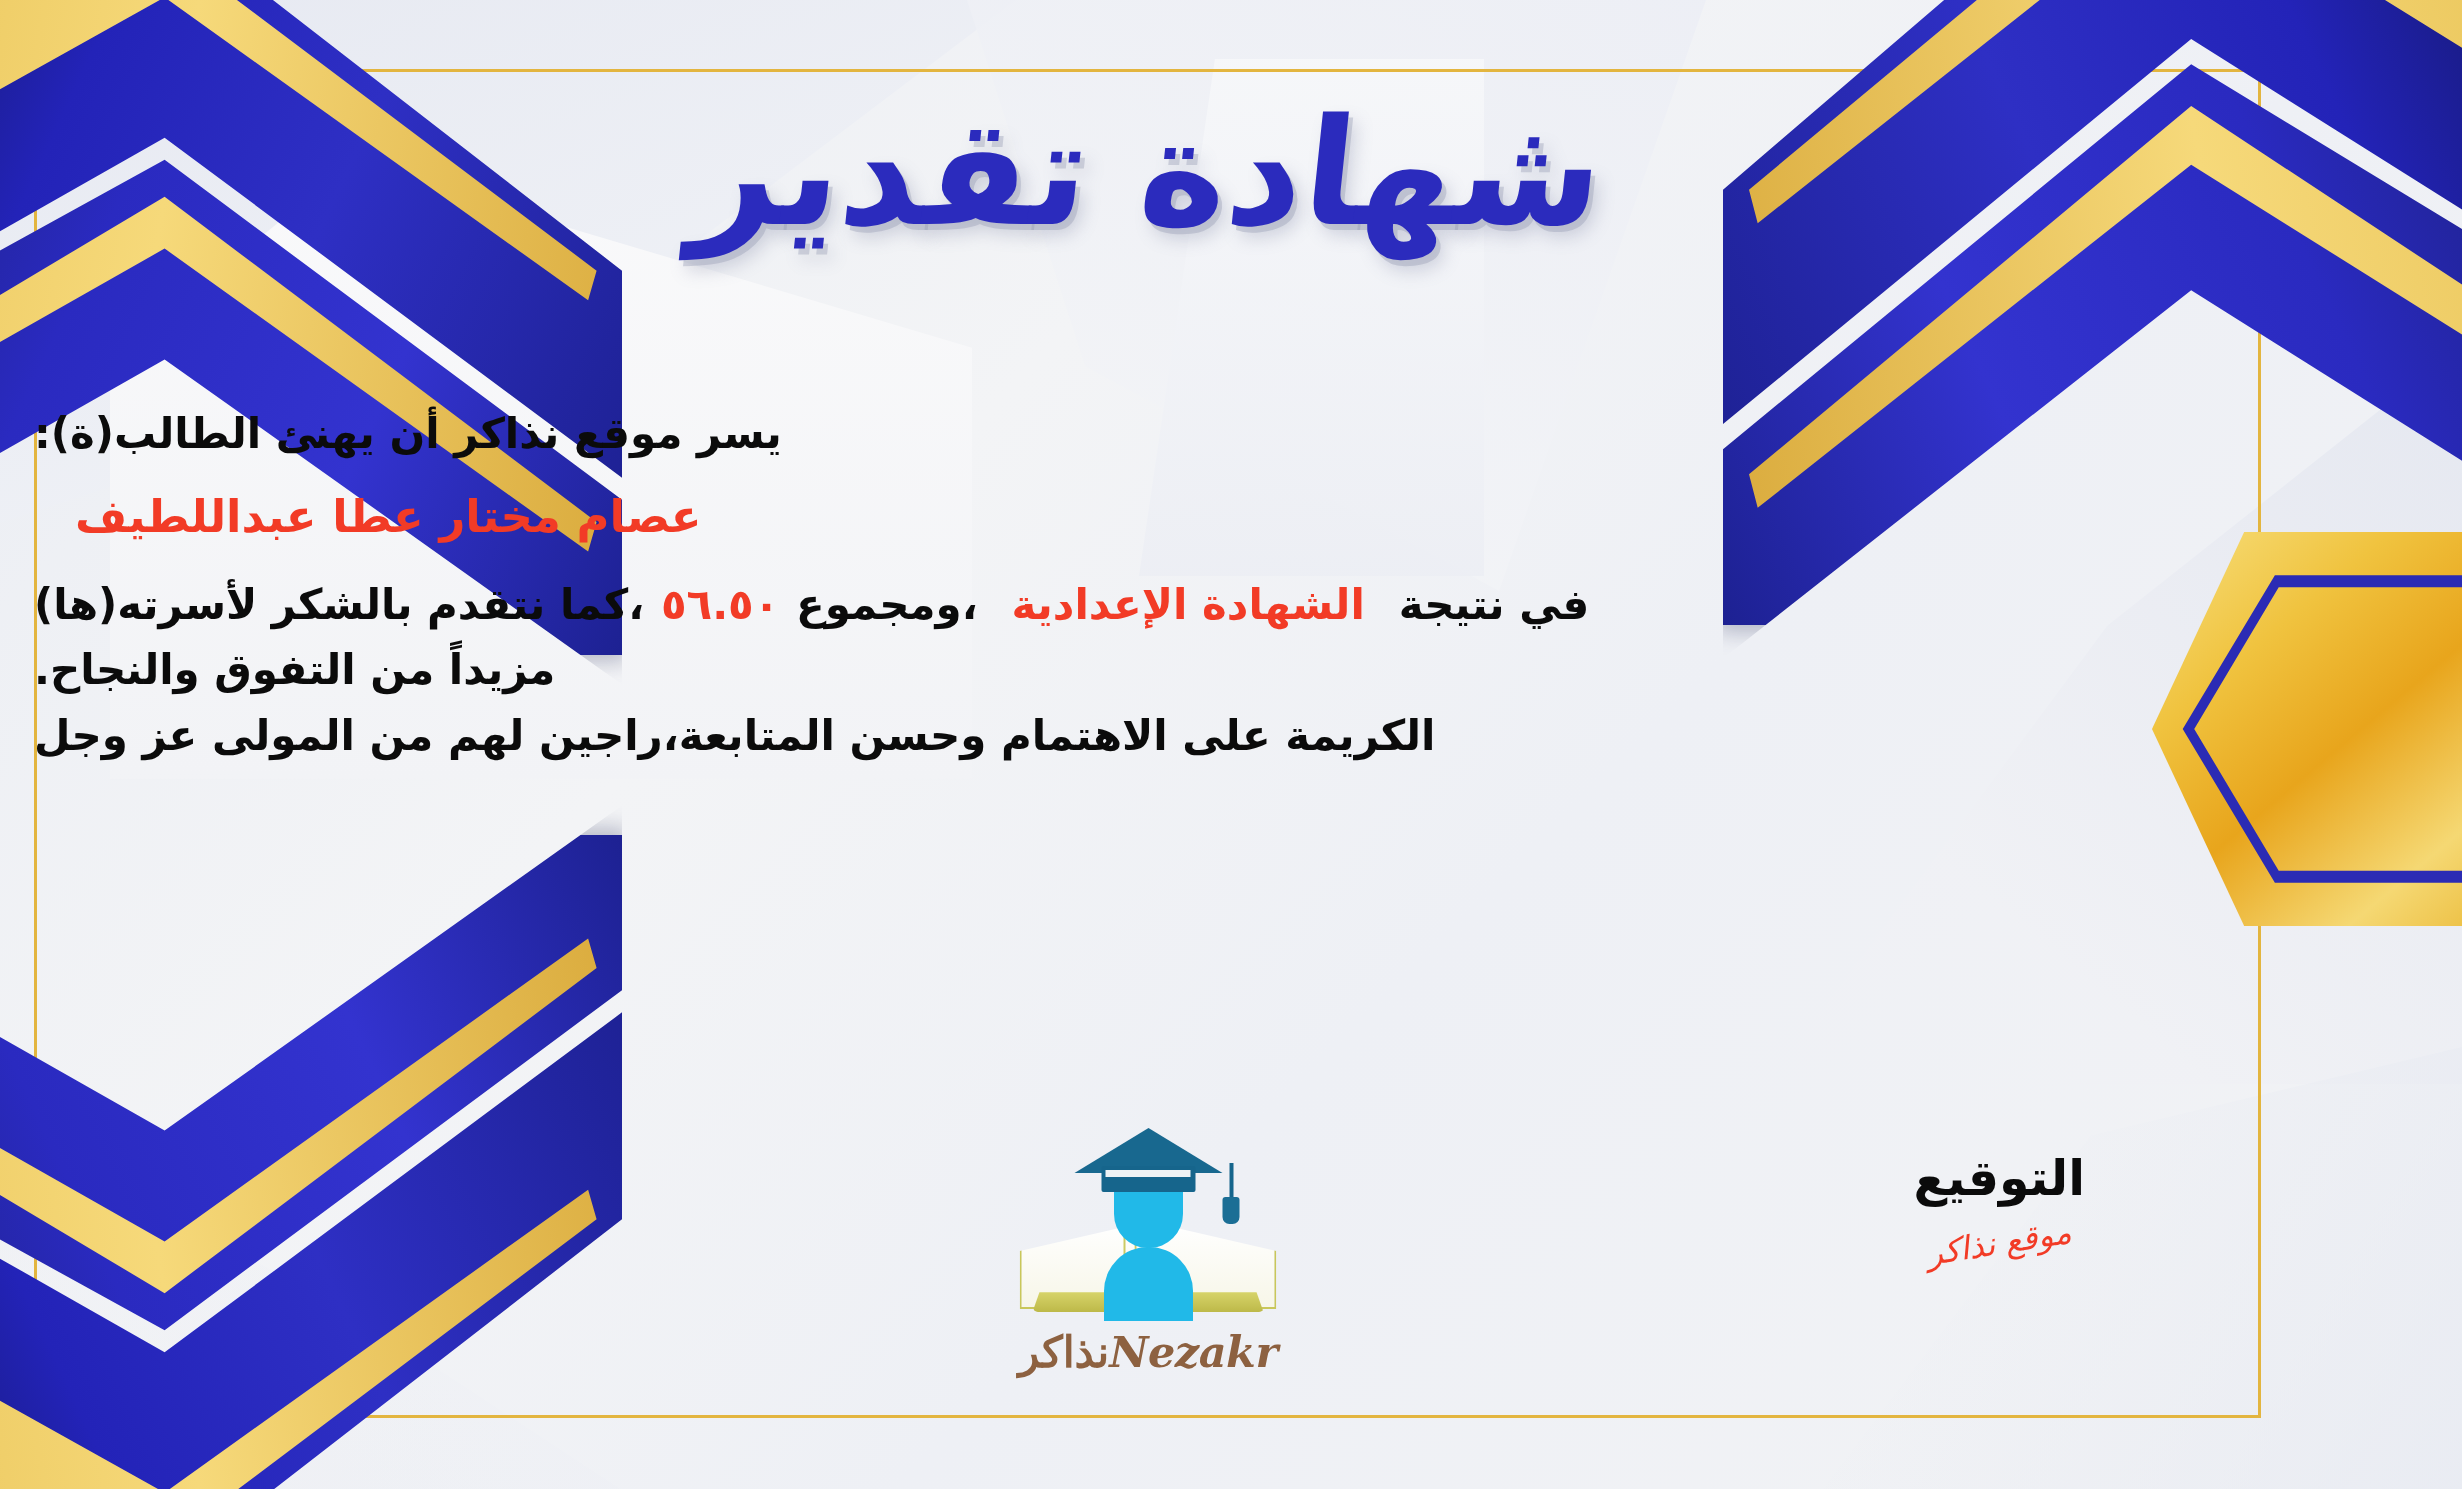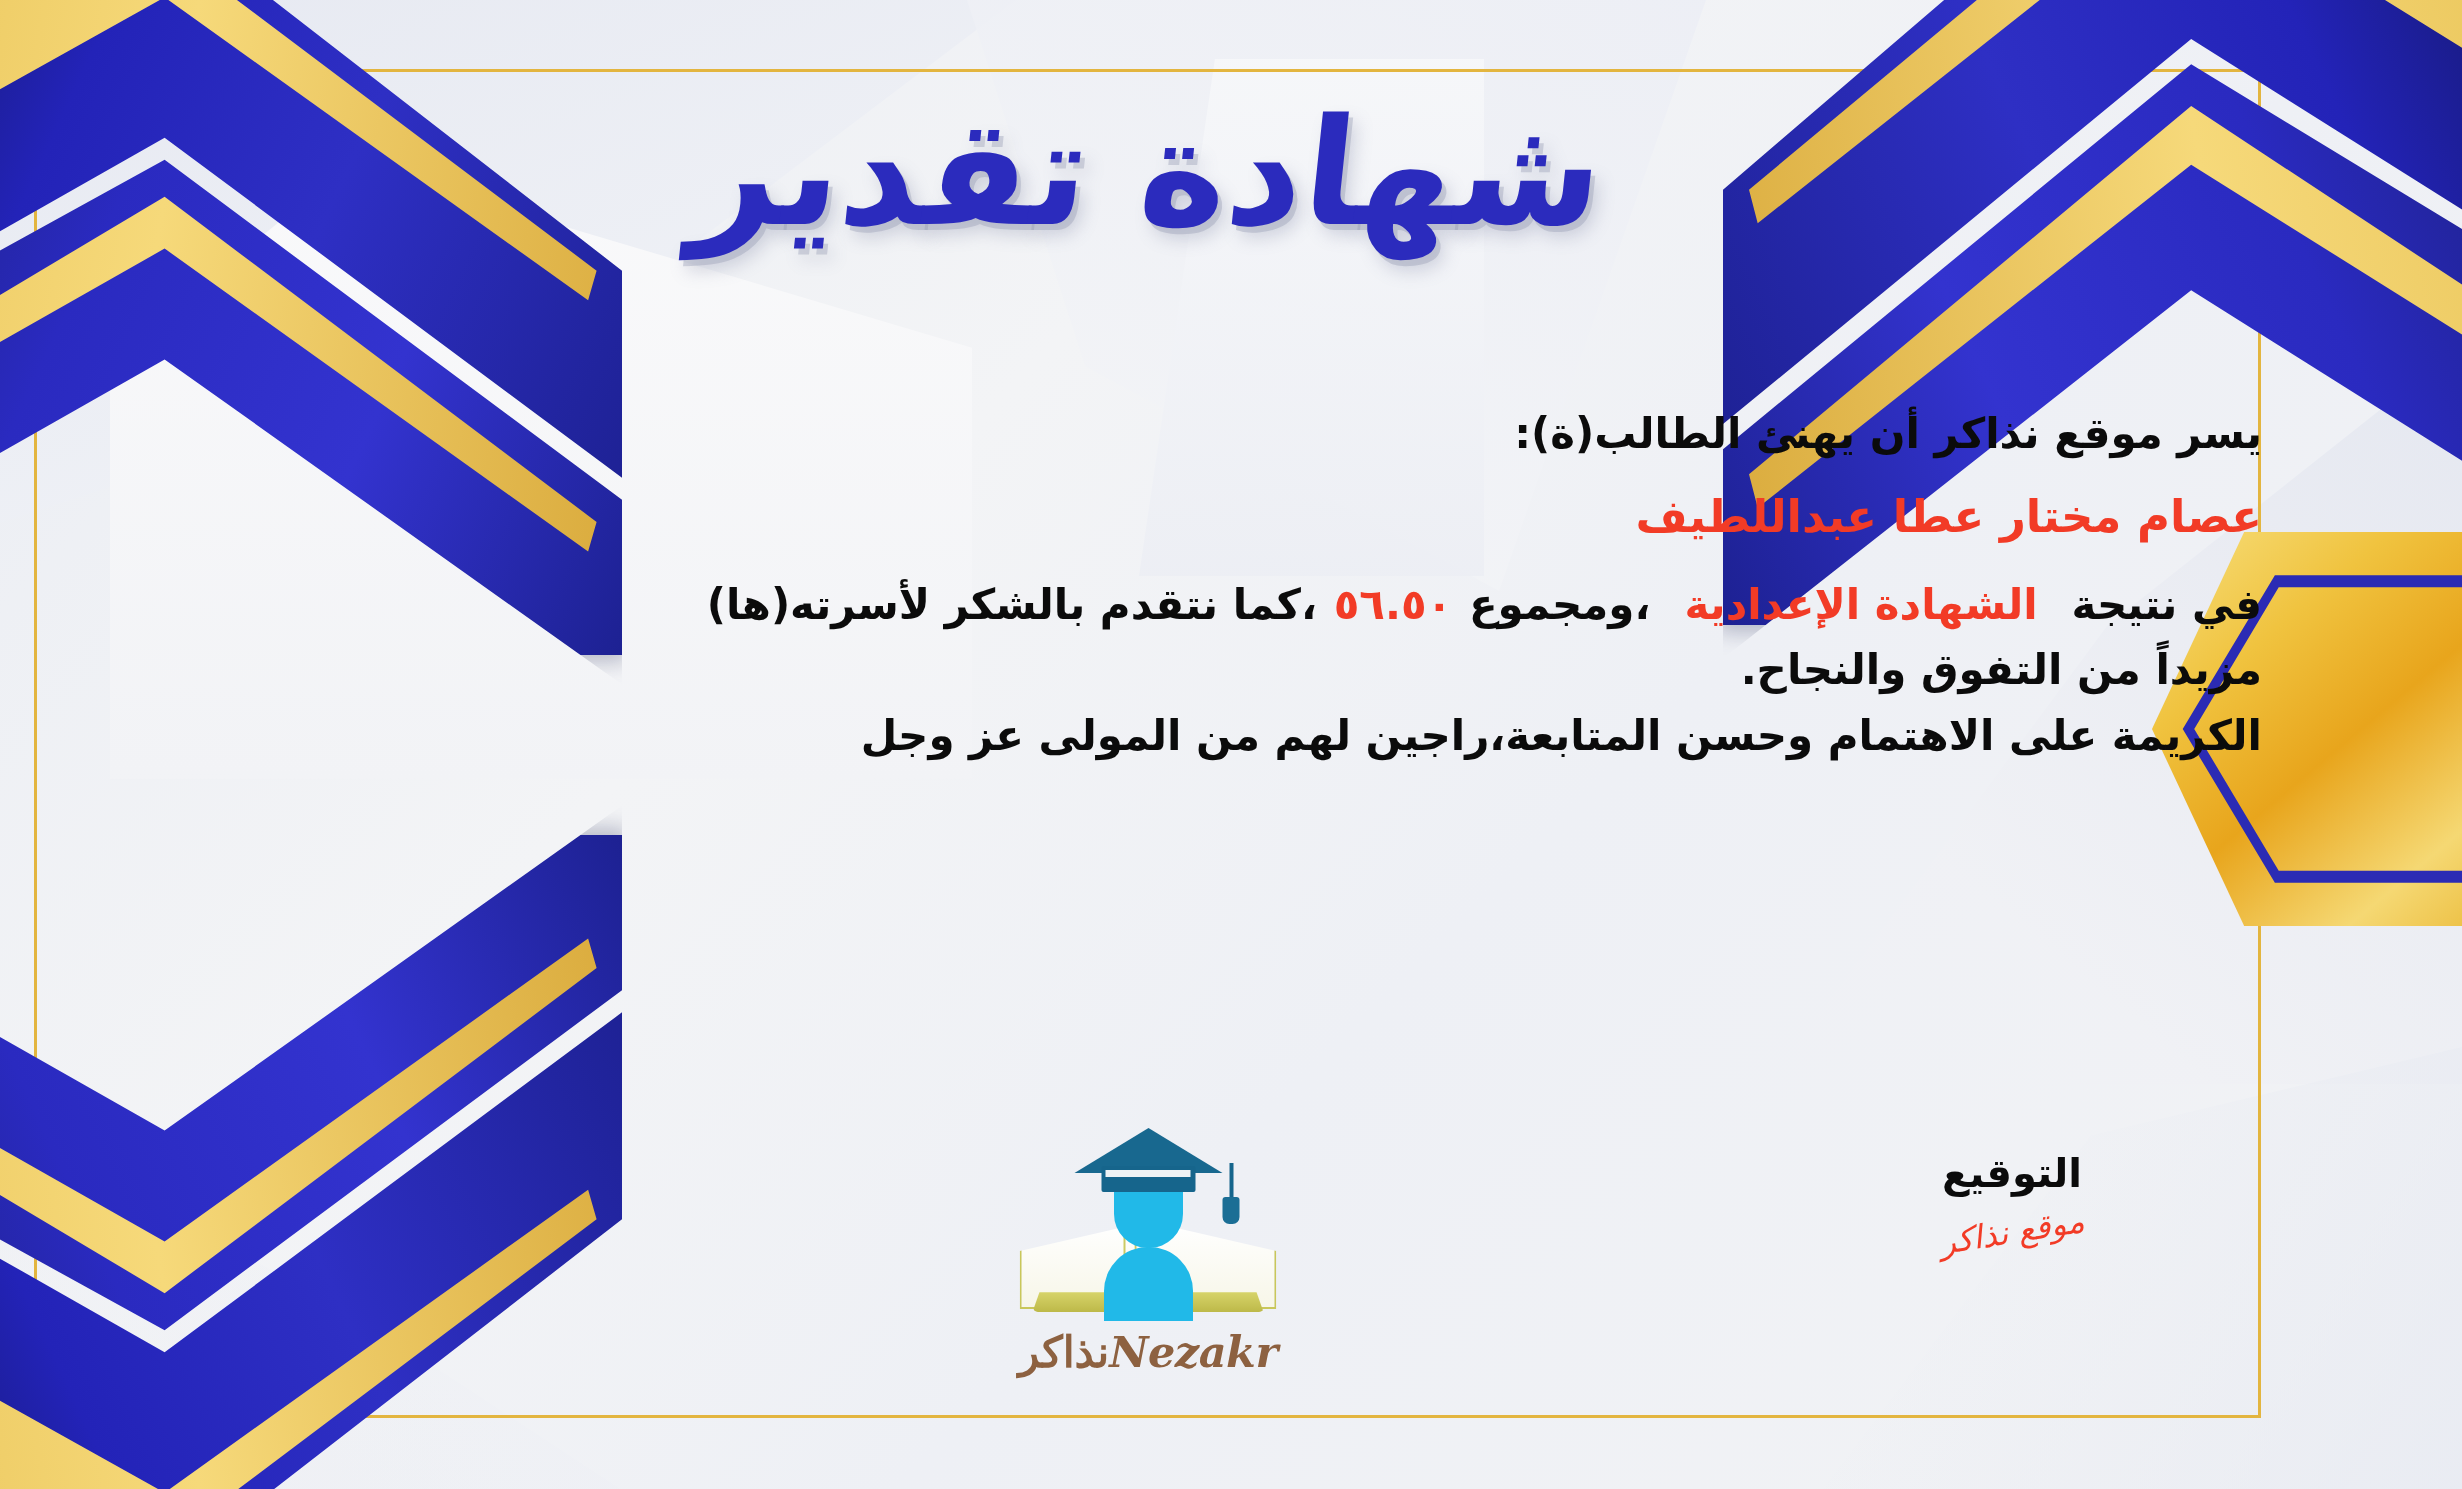--- a/index.html
+++ b/index.html
@@ -198,21 +198,21 @@
     transform: skewX(-6deg);
     direction: rtl;
   }
 
   
   .body {
     position: absolute;
     left: 200px;
     right: 200px;
     top: 404px;
-    text-align: right;
+    text-align: left;
     direction: rtl;
   }
   .line {
     font-size: 42px;
     line-height: 1.42;
     color: #0b0b0b;
     font-weight: 600;
     white-space: nowrap;
   }
   .line-intro { margin-bottom: 21.7px; }
@@ -238,21 +238,21 @@
     height: 345px;
   }
   .signature-block {
     position: absolute;
     right: 177px;
     top: 79px;
     text-align: center;
     direction: rtl;
   }
   .signature-label {
-    font-size: 40px;
+    font-size: 49px;
     font-weight: 600;
     color: #0b0b0b;
     margin-bottom: 16.7px;
   }
   .signature-mark {
     font-family: "DejaVu Serif", "Liberation Serif", serif;
     font-size: 32.5px;
     color: #f23b26;
     font-style: italic;
     transform: rotate(-9deg);

